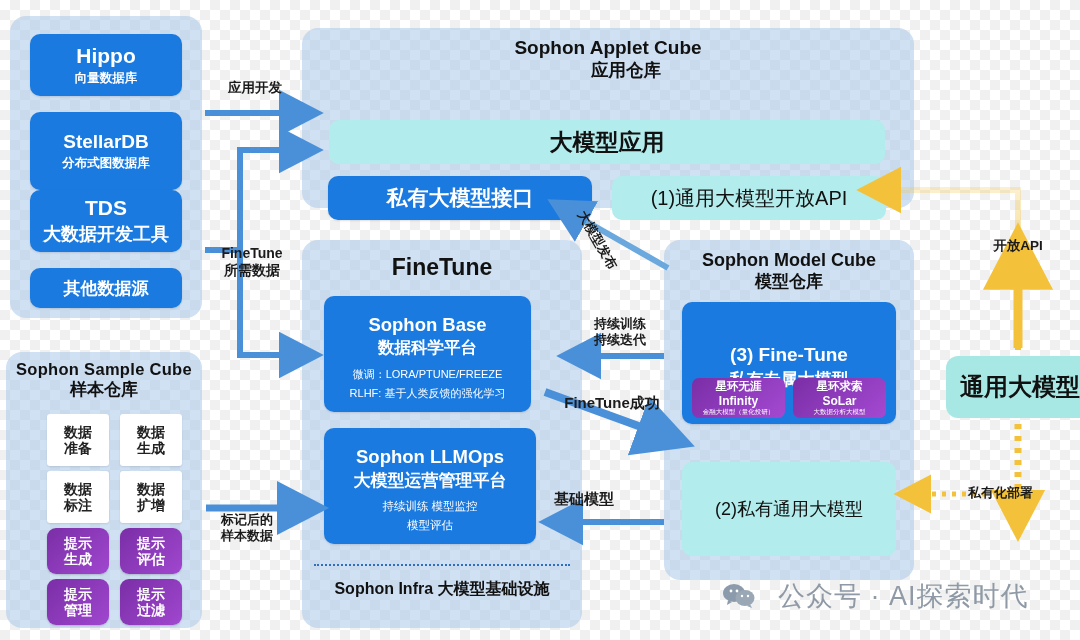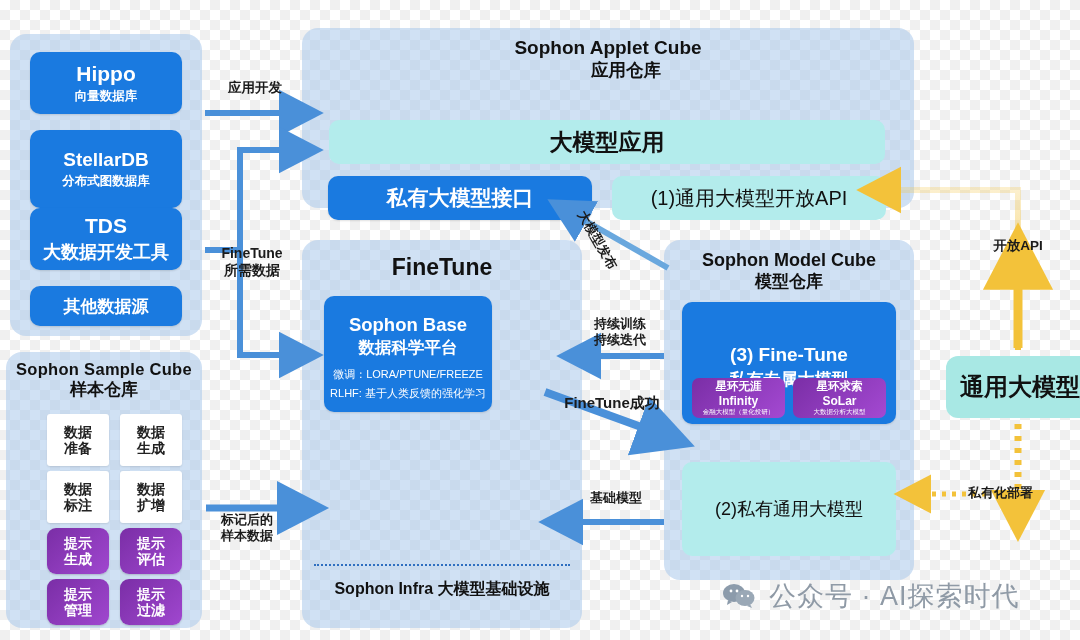--- a/index.html
+++ b/index.html
@@ -46,30 +46,30 @@
   .mini{
     background:linear-gradient(135deg,#7a2ea6 0%,#a449d2 100%);
     color:#fff;border-radius:7px;font-weight:bold;line-height:1.2;
   }
 
   .lbl{position:absolute;color:#1b1b1b;font-weight:bold;line-height:1.2;text-align:center;}
   svg.overlay{position:absolute;left:0;top:0;width:1080px;height:640px;pointer-events:none;}
 
   
   #wm{
-    position:absolute;display:flex;align-items:center;gap:13px;
+    position:absolute;display:flex;align-items:center;gap:22px;
     color:#8f9aa6;font-weight:normal;
   }
 </style>
 </head>
 <body>
 
 <div id="stage">
 
-  <div class="abs panel" style="left:10px;top:34px;width:192px;height:302px;">
+  <div class="abs panel" style="left:10px;top:16px;width:192px;height:302px;">
     <div class="abs blue ctr col" style="left:20px;top:18px;width:152px;height:62px;">
       <div style="font-size:21px;">Hippo</div>
       <div class="sub" style="font-size:12.5px;margin-top:2px;">向量数据库</div>
     </div>
     <div class="abs blue ctr col" style="left:20px;top:96px;width:152px;height:78px;">
       <div style="font-size:19px;">StellarDB</div>
       <div class="sub" style="font-size:12.5px;margin-top:2px;">分布式图数据库</div>
     </div>
     <div class="abs blue ctr col" style="left:20px;top:174px;width:152px;height:62px;">
       <div style="font-size:21px;">TDS</div>
@@ -135,27 +135,33 @@
     <div class="abs cyan ctr" style="left:310px;top:148px;width:274px;height:44px;font-size:20px;font-weight:normal;">
       <span>(1)通用大模型开放API</span>
     </div>
   </div>
 
   <div class="abs panel" style="left:302px;top:240px;width:280px;height:388px;">
     <div class="abs panel-hdr ctr" style="left:0;top:14px;width:280px;font-size:23px;">
       <span>FineTune</span>
     </div>
 
-    <div class="abs blue ctr col" style="left:22px;top:56px;width:168px;height:116px;padding-top:6px;">
+    <div class="abs blue ctr col" style="left:22px;top:56px;width:207px;height:116px;padding-top:6px;">
       <div style="font-size:18.5px;">Sophon Base</div>
       <div style="font-size:16.5px;margin-top:1px;">数据科学平台</div>
       <div style="font-size:11px;font-weight:normal;margin-top:8px;">微调：LORA/PTUNE/FREEZE</div>
       <div style="font-size:11px;font-weight:normal;margin-top:4px;">RLHF: 基于人类反馈的强化学习</div>
     </div>
 
+    <div class="abs blue ctr col" style="left:22px;top:188px;width:212px;height:116px;padding-top:6px;">
+      <div style="font-size:18.5px;">Sophon LLMOps</div>
+      <div style="font-size:17px;margin-top:1px;">大模型运营管理平台</div>
+      <div style="font-size:11.5px;font-weight:normal;margin-top:7px;">持续训练   模型监控</div>
+      <div style="font-size:11.5px;font-weight:normal;margin-top:4px;">模型评估</div>
+    </div>
 
     <div class="abs" style="left:12px;top:324px;width:256px;height:0;border-top:2px dotted #2f6fc0;"></div>
     <div class="abs panel-hdr ctr" style="left:0;top:340px;width:280px;font-size:16px;">
       <span>Sophon Infra 大模型基础设施</span>
     </div>
   </div>
 
   <div class="abs panel" style="left:664px;top:240px;width:250px;height:340px;">
     <div class="abs panel-hdr ctr col" style="left:0;top:10px;width:250px;">
       <div style="font-size:18px;">Sophon Model Cube</div>
@@ -244,21 +250,21 @@
 
   <div class="lbl" style="left:577px;top:316px;width:86px;font-size:13px;">
     <div>持续训练</div>
     <div>持续迭代</div>
   </div>
 
   <div class="lbl" style="left:552px;top:394px;width:120px;font-size:15px;">
     <span>FineTune成功</span>
   </div>
 
-  <div class="lbl" style="left:578px;top:490px;width:76px;font-size:13px;">
+  <div class="lbl" style="left:546px;top:490px;width:76px;font-size:15px;">
     <span>基础模型</span>
   </div>
 
   <div class="lbl" style="left:982px;top:238px;width:72px;font-size:13.5px;">
     <span>开放API</span>
   </div>
 
   <div class="lbl" style="left:968px;top:485px;width:96px;font-size:13px;text-align:left;">
     <span>私有化部署</span>
   </div>

